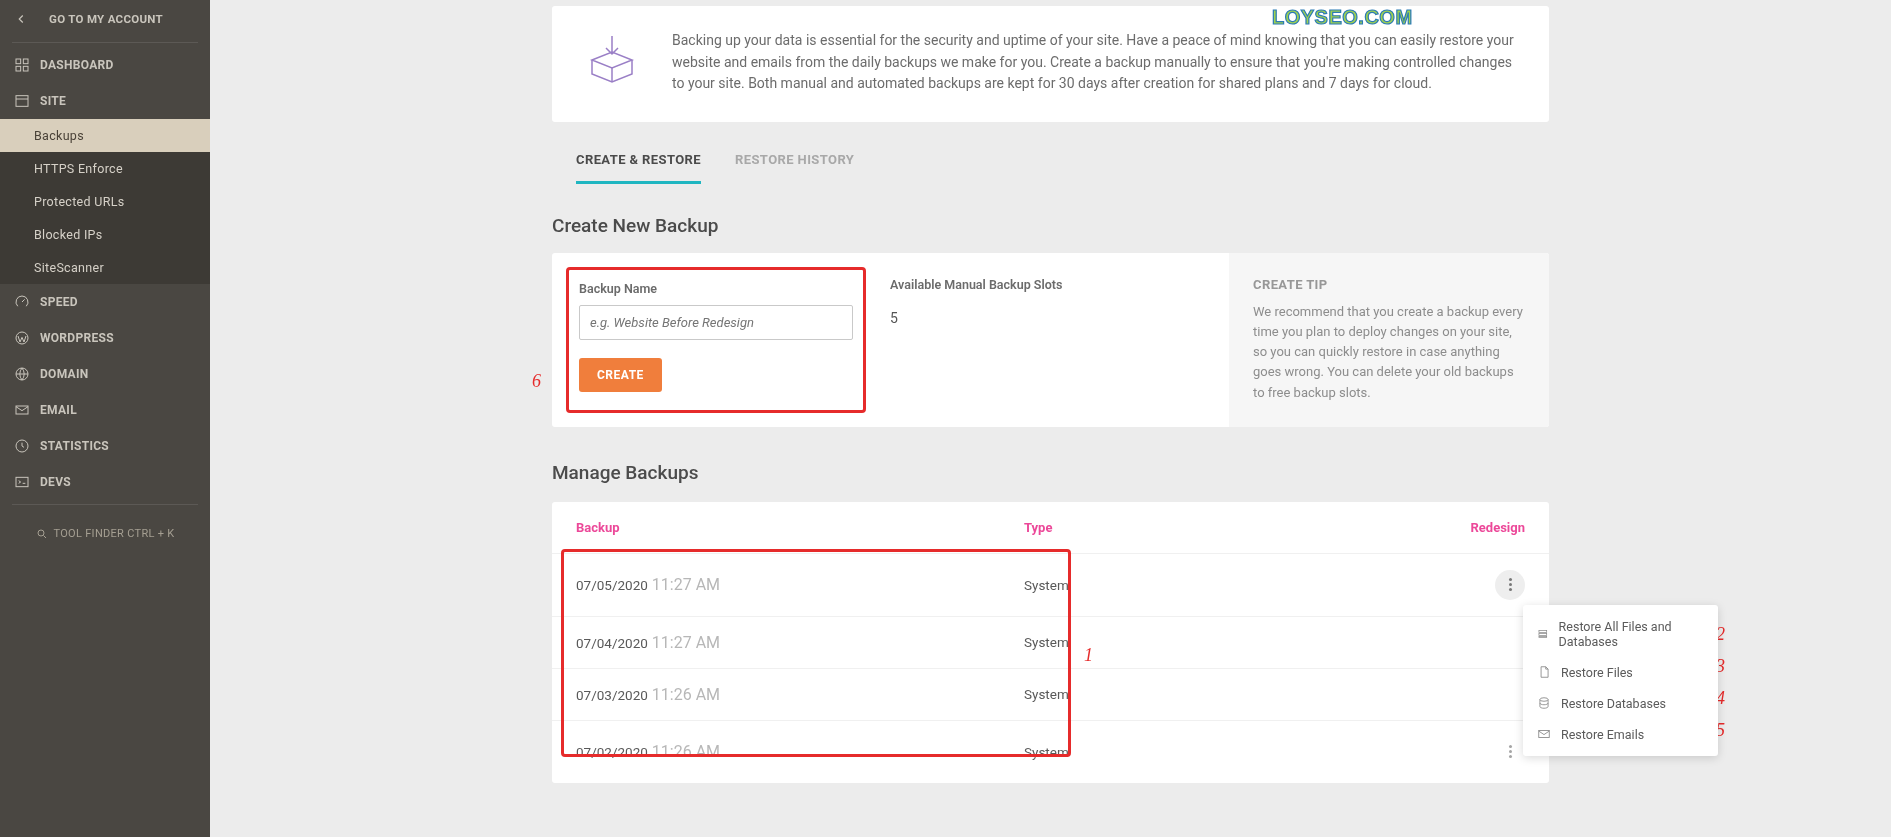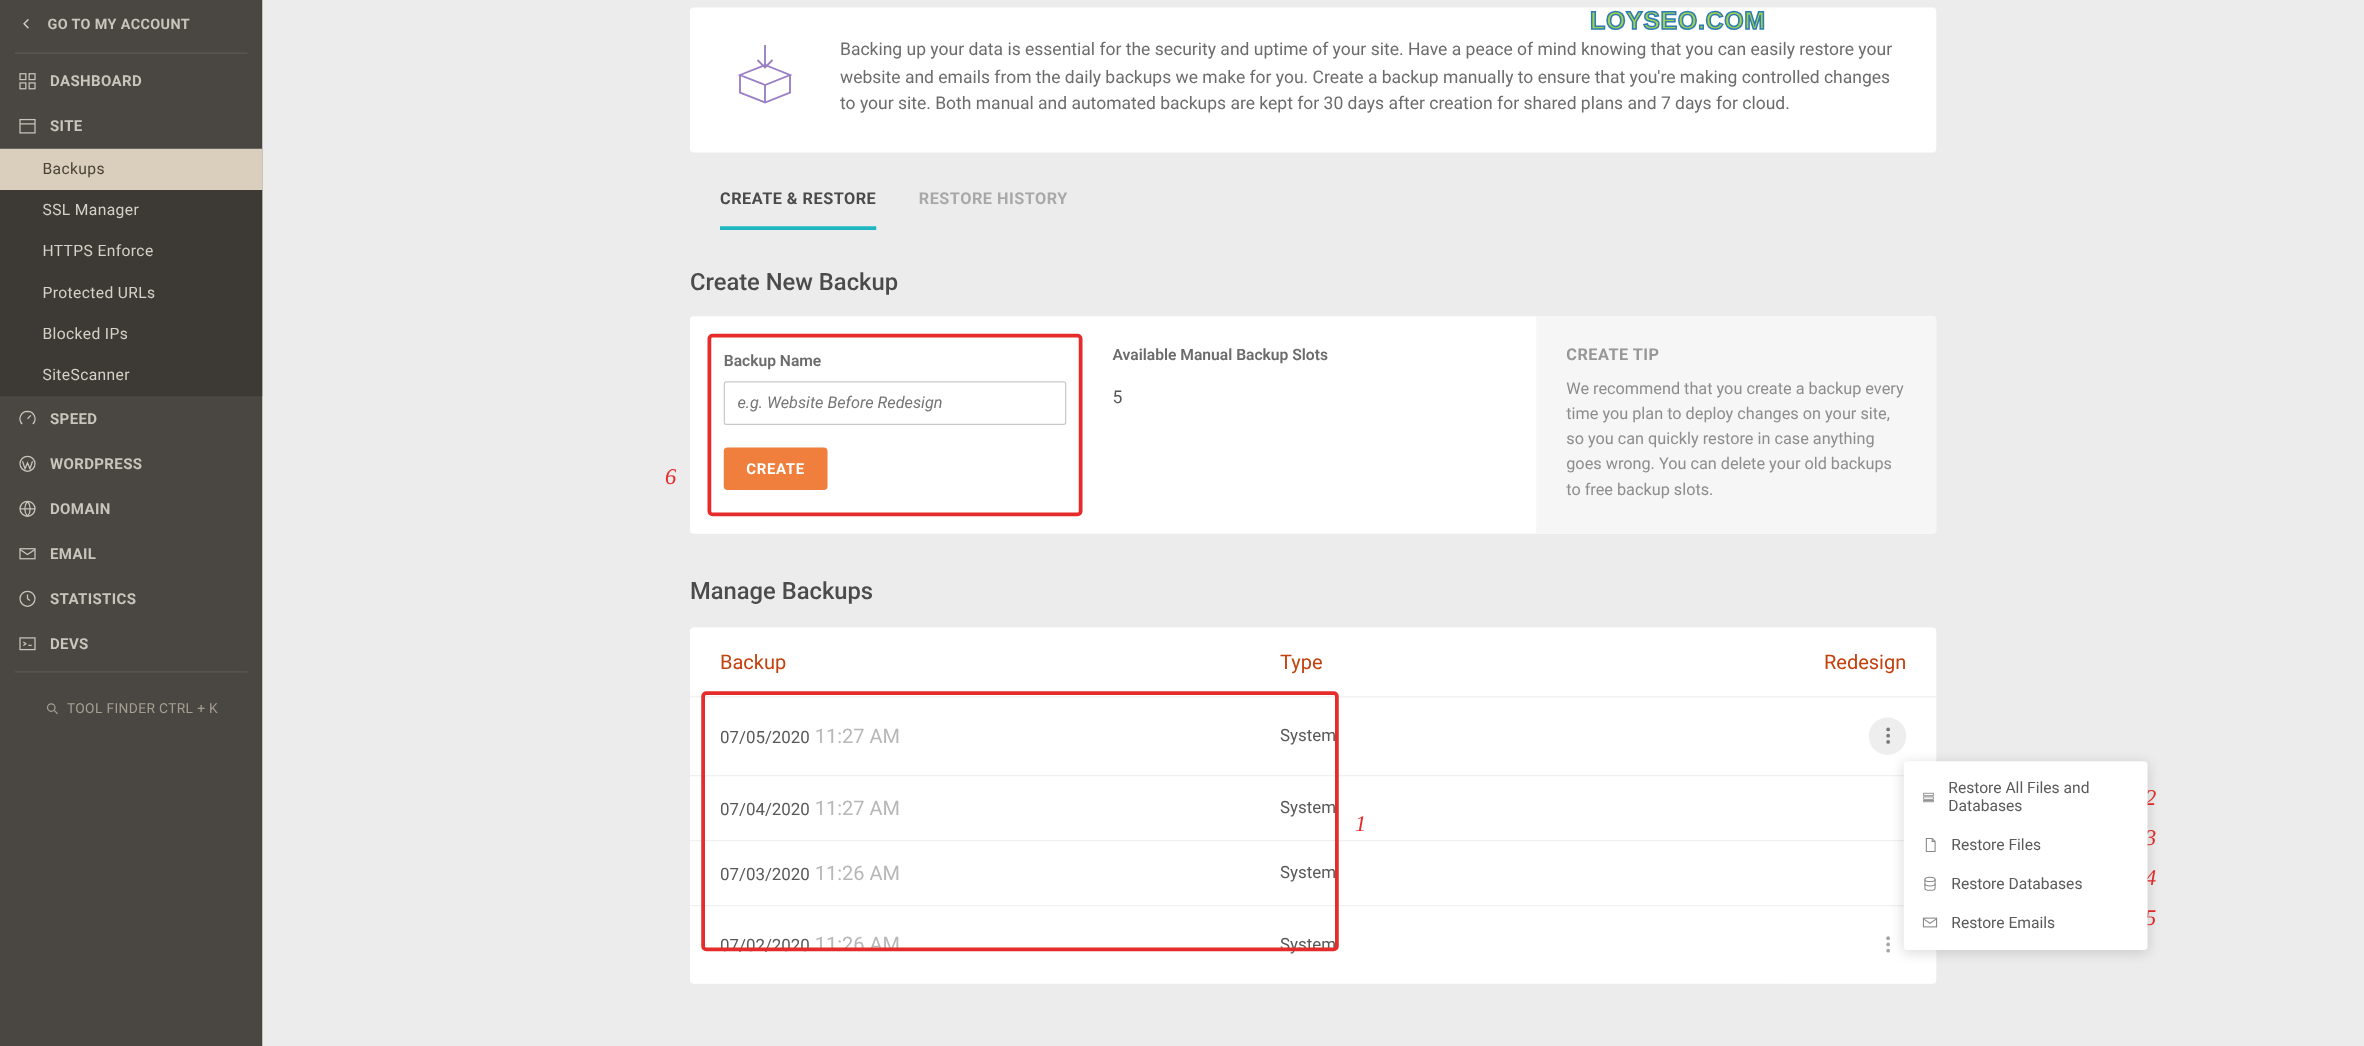--- a/index.html
+++ b/index.html
@@ -1,21 +1,21 @@
 <!DOCTYPE html>
 <html><head>
 <meta charset="utf-8">
 <style>
   * { box-sizing: border-box; margin: 0; padding: 0; font-family: -apple-system, BlinkMacSystemFont, "Segoe UI", Roboto, Arial, sans-serif; }
   body { background: #ececec; width:1891px; height:837px; overflow:hidden; position:relative; }
   .wrap { display:flex; height:100%; }
 
   
   .sidebar { width:210px; background:#4a4742; color:#c9c5bc; display:flex; flex-direction:column; font-size:12.5px; letter-spacing:.3px; }
-  .sidebar .go-account{ display:flex; align-items:center; gap:10px; padding:12px 14px; font-size:11.5px; font-weight:700; cursor:pointer; border-bottom:0px solid rgba(255,255,255,.05);}
+  .sidebar .go-account{ display:flex; align-items:center; gap:21px; padding:12px 14px; font-size:11.5px; font-weight:700; cursor:pointer; border-bottom:0px solid rgba(255,255,255,.05);}
   .sidebar .go-account svg{ width:14px;height:14px;fill:none;stroke:#c9c5bc;stroke-width:2;}
   .sidebar hr{ border:none;border-top:1px solid rgba(255,255,255,.1); margin:4px 12px;}
   .nav-item{ display:flex; align-items:center; gap:10px; padding:10px 14px; cursor:pointer; font-weight:700; font-size:12px; text-transform:uppercase;}
   .nav-item.active{ background:#3d3a35;}
   .nav-item svg{ width:16px;height:16px;stroke:#c9c5bc;fill:none;stroke-width:1.5;}
   .sub-list{ background:#3d3a35;}
   .sub-item{ padding:9px 14px 9px 34px; cursor:pointer; font-size:12.5px; color:#d6d1c8;}
   .sub-item.active{ background:#d9cfbc; color:#4a4238;}
   .tool-finder{ margin:18px auto 0; font-size:11px; color:#a59f92; display:flex;gap:6px;align-items:center;justify-content:center; cursor:pointer;}
   .tool-finder svg{width:12px;height:12px;stroke:#a59f92;fill:none;stroke-width:2;}
@@ -40,21 +40,21 @@
   .create-left input{ width:100%; padding:9px 10px; margin-top:8px; border:1px solid #c9c9c9; border-radius:2px; font-size:13px; font-style:italic; color:#777;}
   .btn-create{ margin-top:18px; background:#f07e3c; color:#fff; font-weight:700; font-size:12px; letter-spacing:.5px; padding:10px 18px; border:none; border-radius:3px; cursor:pointer;}
   .slots{ flex:1; padding:0 24px;}
   .slots-label{ font-size:12.5px; color:#6b6b6b; font-weight:600;}
   .slots-val{ margin-top:18px; font-size:14px; color:#555;}
   .tip-box{ width:320px; background:#f6f6f6; margin:-24px -24px -24px 0; padding:24px; border-radius:0 3px 3px 0;}
   .tip-box h3{ font-size:13px; color:#979797; font-weight:700; letter-spacing:.4px; margin-bottom:10px;}
   .tip-box p{ font-size:13px; color:#8d8d8d; line-height:1.55;}
 
   .manage-card{ background:#fff; border-radius:3px; margin-top:18px; position:relative;}
-  .table-head{ display:flex; padding:18px 24px; font-size:16px; color:#c2410c; font-weight:400;}
+  .table-head{ display:flex; padding:18px 24px; font-size:13px; color:#ec4899; font-weight:700;}
   .col-backup{ flex:0 0 448px;}
   .col-type{ flex:1;}
   .col-actions{ flex:0 0 80px; text-align:right;}
   .rows-wrap{ position:relative;}
   .red-box{ position:absolute; left:9px; top:-4px; width:510px; height:208px; border:3px solid #e62b2b; border-radius:4px; pointer-events:none;}
   .brow{ display:flex; align-items:center; padding:16px 24px; border-top:1px solid #f0f0f0;}
   .bdate{ font-size:13.5px; color:#595959;}
   .btime{ color:#b7b7b7;}
   .btype{ font-size:13.5px; color:#595959;}
   .actions-dots{ width:30px;height:30px; border-radius:50%; background:#eee; display:flex;align-items:center;justify-content:center; cursor:pointer; margin-left:auto;}
@@ -98,21 +98,20 @@
     </div>
     <div class="nav-item">
       <svg viewBox="0 0 24 24">
           <rect x="3" y="4" width="18" height="16"></rect>
           <path d="M3 9h18"></path>
         </svg>
       <span>SITE</span>
     </div>
     <div class="sub-list">
       <div class="sub-item active"><span>Backups</span></div>
-      <div class="sub-item"><span>SSL Manager</span></div>
       <div class="sub-item"><span>HTTPS Enforce</span></div>
       <div class="sub-item"><span>Protected URLs</span></div>
       <div class="sub-item"><span>Blocked IPs</span></div>
       <div class="sub-item"><span>SiteScanner</span></div>
     </div>
 
     <div class="nav-item">
       <svg viewBox="0 0 24 24">
           <path d="M12 3a9 9 0 00-6.36 15.36M12 3a9 9 0 016.36 15.36M12 12l4-4"></path>
         </svg>

